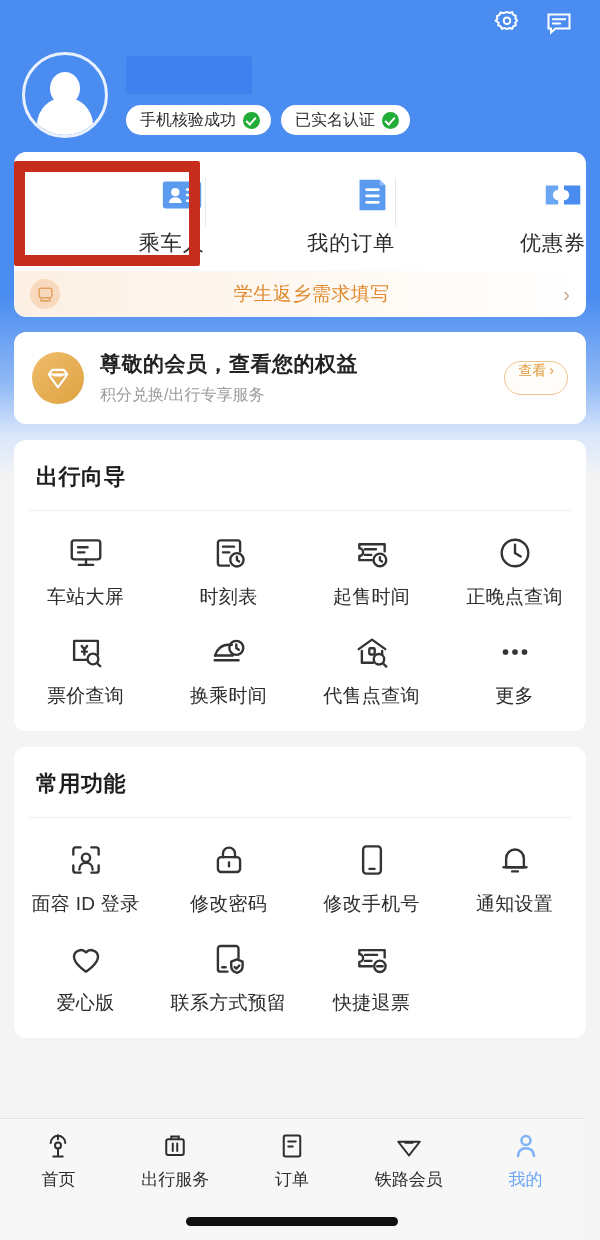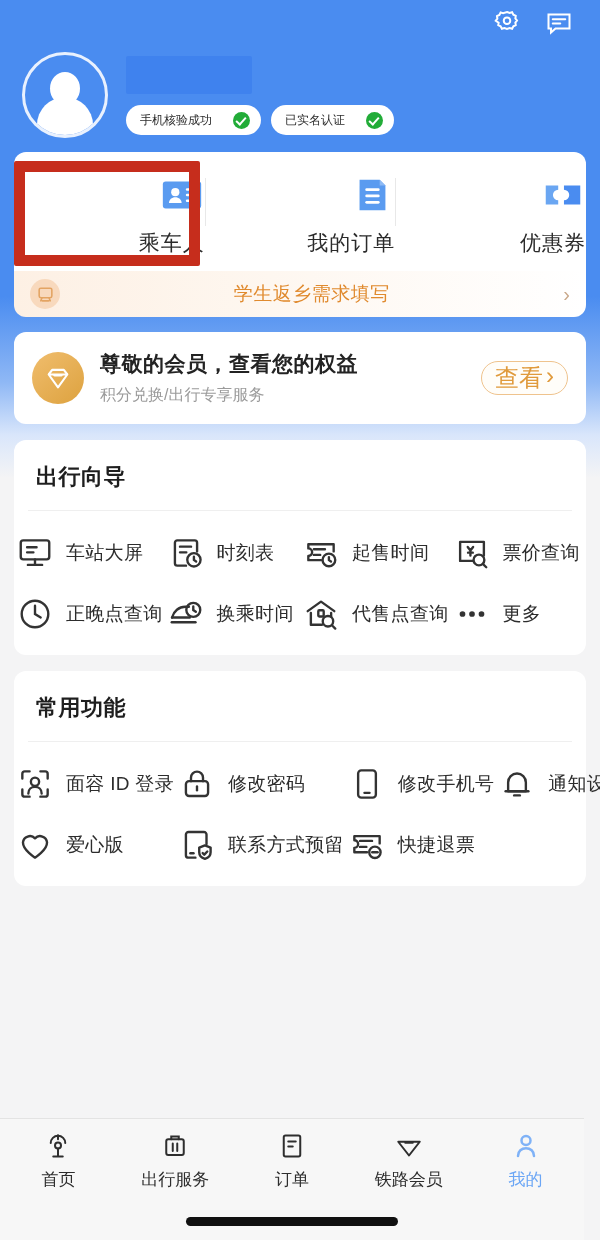--- a/index.html
+++ b/index.html
@@ -91,22 +91,22 @@
     gap: 10px;
     margin-top: 11px;
   }
   .chip {
     background: #ffffff;
     border-radius: 16px;
     height: 30px;
     padding: 0 11px 0 14px;
     display: flex;
     align-items: center;
-    gap: 21px;
-    font-size: 12px;
+    gap: 7px;
+    font-size: 16px;
     color: #2c2c2c;
     white-space: nowrap;
   }
   .tick {
     width: 17px; height: 17px;
     border-radius: 50%;
     background: #22ac38;
     position: relative;
     flex: 0 0 auto;
   }
@@ -235,21 +235,21 @@
   }
   .member-btn {
     border: 1.5px solid #efc38d;
     border-radius: 17px;
     height: 34px;
     padding: 0 13px;
     display: flex;
     align-items: flex-start;
     gap: 3px;
     color: #e09a3c;
-    font-size: 24px;
+    font-size: 14px;
     background: #fffdf9;
     white-space: nowrap;
   }
 
   
   .section {
     margin: 16px 14px 0;
     background: #ffffff;
     border-radius: 12px;
     padding-bottom: 14px;
@@ -267,20 +267,21 @@
     margin: 0 14px;
   }
   .grid {
     display: grid;
     grid-template-columns: repeat(4, 1fr);
     row-gap: 6px;
     padding-top: 14px;
   }
   .cell {
     display: flex;
+    flex-direction: column;
     align-items: center;
     gap: 12px;
     padding: 9px 2px 8px;
   }
   .cell .g-ico { width: 38px; height: 38px; display: block; }
   .cell-label {
     font-size: 19px;
     color: #2d2d2d;
     letter-spacing: 0.3px;
     white-space: nowrap;
@@ -459,35 +460,35 @@
         <svg class="g-ico" viewBox="0 0 24 24" fill="none" stroke="#333" stroke-width="1.5" stroke-linecap="round" stroke-linejoin="round">
           <path d="M20 11V6.5H4v2.6a2.4 2.4 0 0 1 0 4.8V16.5h8"></path>
           <path d="M7.5 9.6h7M7.5 13.2h4"></path>
           <circle cx="17" cy="16.4" r="4"></circle>
             <path d="M17 14.6v1.9l1.3.9"></path>
         </svg>
         <span class="cell-label">起售时间</span>
       </div>
 
       <div class="cell">
+        <svg class="g-ico" viewBox="0 0 24 24" fill="none" stroke="#333" stroke-width="1.5" stroke-linecap="round">
+          <circle cx="12" cy="12" r="8.4"></circle>
+            <path d="M12 6.8V12l3.6 2.2"></path>
+        </svg>
+        <span class="cell-label">正晚点查询</span>
+      </div>
+
+      <div class="cell">
         <svg class="g-ico" viewBox="0 0 24 24" fill="none" stroke="#333" stroke-width="1.5" stroke-linecap="round" stroke-linejoin="round">
           <path d="M19.5 13.5V5H4.5v12h8"></path>
           <path d="M9.3 8.2 11 10.4l1.7-2.2M11 10.4v3.2M9.5 11.8h3"></path>
           <circle cx="16.4" cy="16.4" r="3.4"></circle>
             <path d="M19 19l2 2"></path>
         </svg>
         <span class="cell-label">票价查询</span>
-      </div>
-
-      <div class="cell">
-        <svg class="g-ico" viewBox="0 0 24 24" fill="none" stroke="#333" stroke-width="1.5" stroke-linecap="round">
-          <circle cx="12" cy="12" r="8.4"></circle>
-            <path d="M12 6.8V12l3.6 2.2"></path>
-        </svg>
-        <span class="cell-label">正晚点查询</span>
       </div>
 
       <div class="cell">
         <svg class="g-ico" viewBox="0 0 24 24" fill="none" stroke="#333" stroke-width="1.5" stroke-linecap="round">
           <path d="M3.2 14.2c1-4 4.4-6.8 8.3-6.8h2.3"></path>
           <path d="M3.2 14.2h11.2"></path>
             <path d="M3 17.2h15"></path>
           <circle cx="16.6" cy="9.4" r="4.4"></circle>
             <path d="M16.6 7.2v2.3l1.6 1.1"></path>
         </svg>

